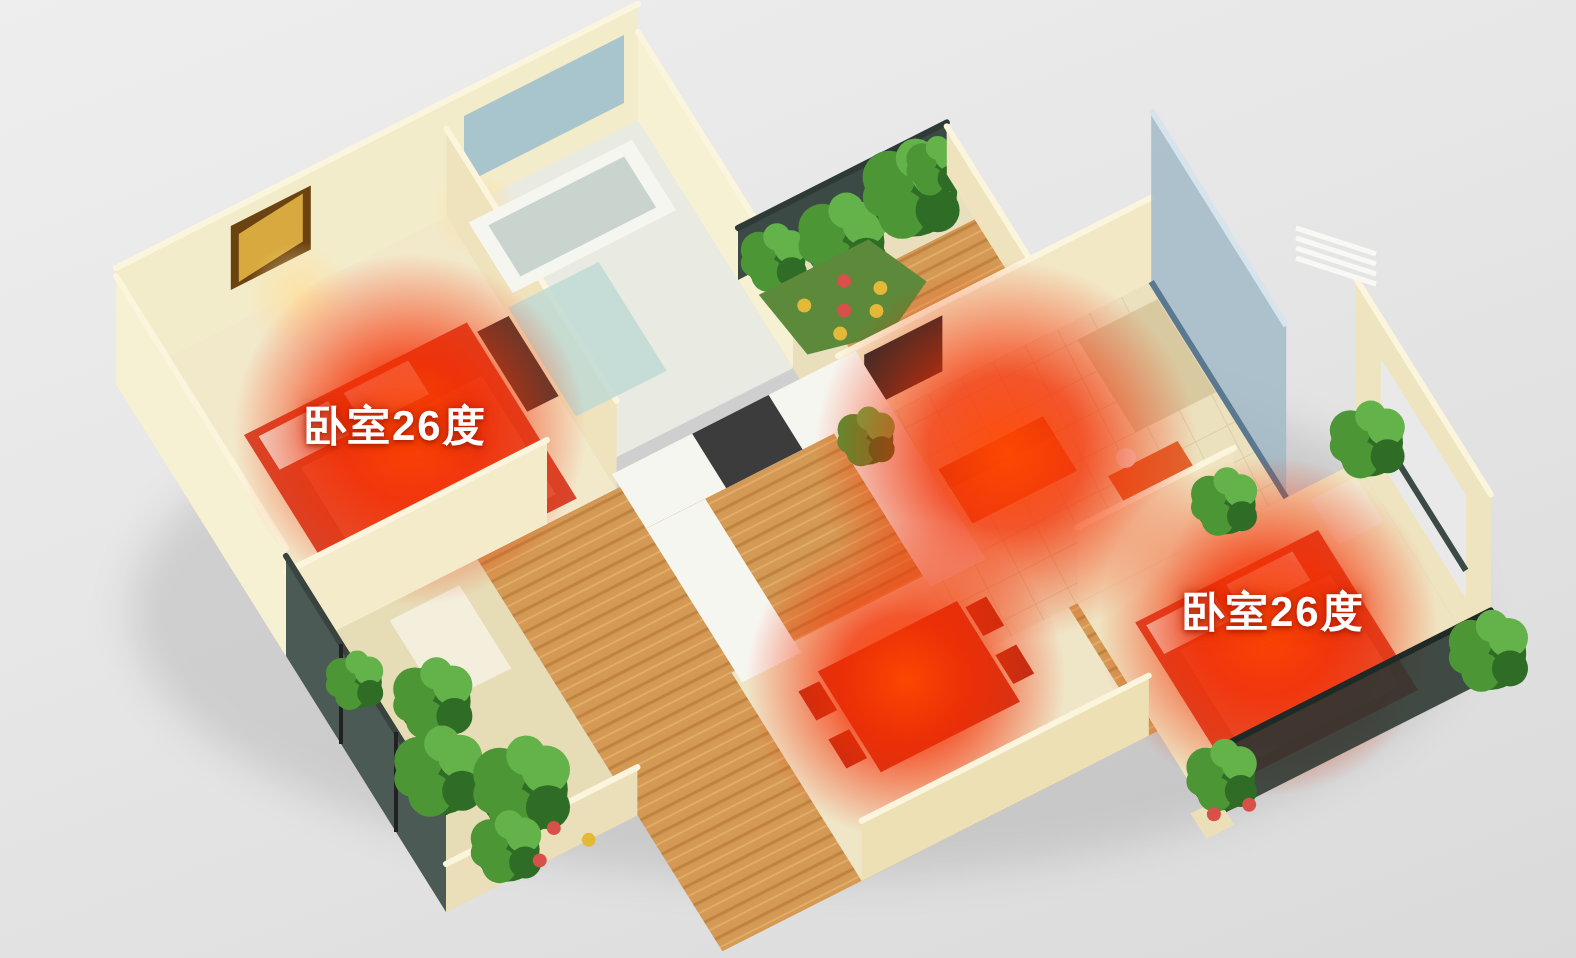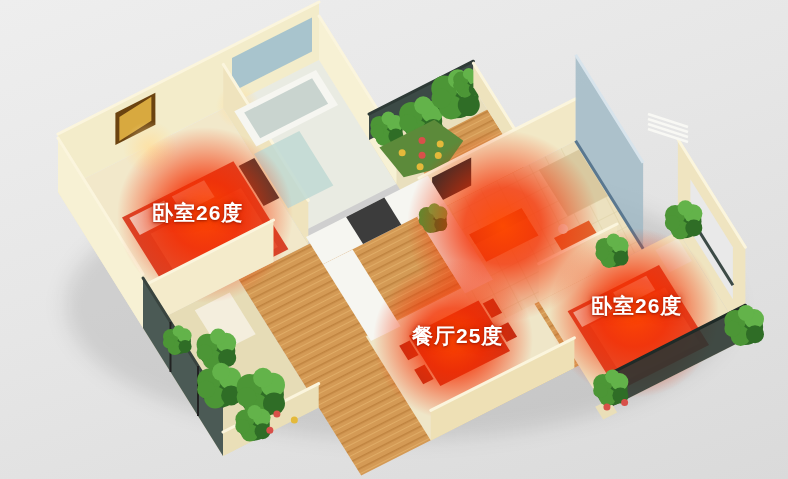--- a/index.html
+++ b/index.html
@@ -245,16 +245,15 @@
       <circle cx="754.1" cy="318.9" r="9.9" fill="#63b34a"></circle>
       <circle cx="740.6" cy="336.0" r="9.9" fill="#4c9636"></circle>
       <circle cx="755.0" cy="334.2" r="9.0" fill="#2f6d26"></circle>
       <circle cx="746.0" cy="313.0" r="8.1" fill="#63b34a"></circle>
       <circle cx="732.5" cy="328.8" r="8.1" fill="#4c9636"></circle>
     </svg>
 
   <div class="temp-label" style="left:152px;top:199px">卧室26度</div>
 
 
-  <div class="temp-label" style="left:412px;top:322px">餐厅25度</div>
 
   <div class="temp-label" style="left:591px;top:292px">卧室26度</div>
 </div>
 
 </body></html>

